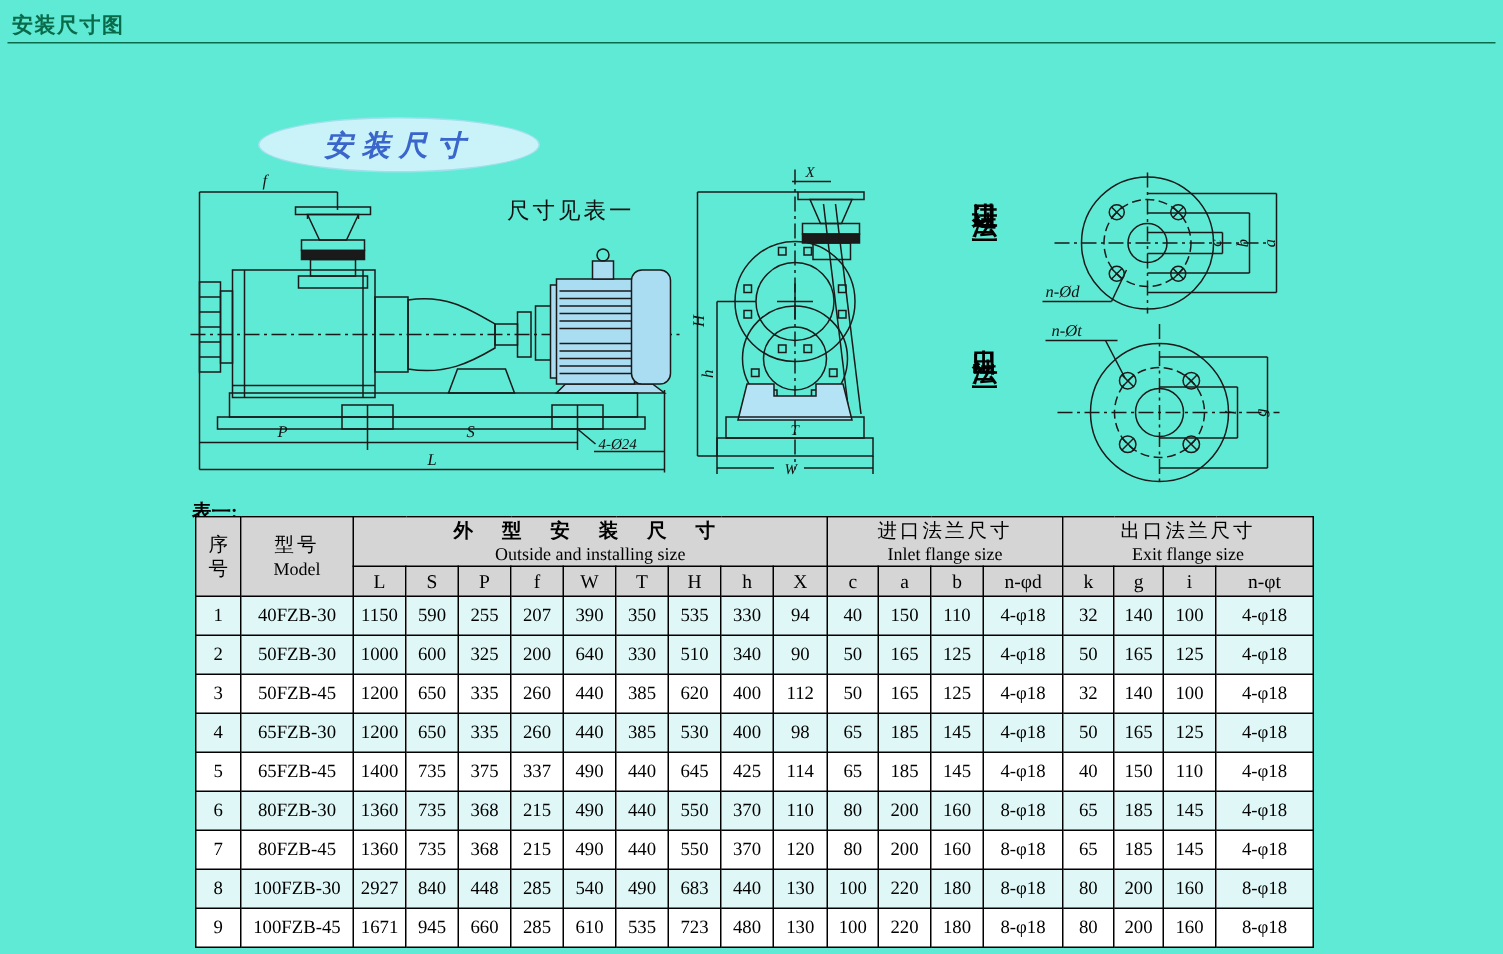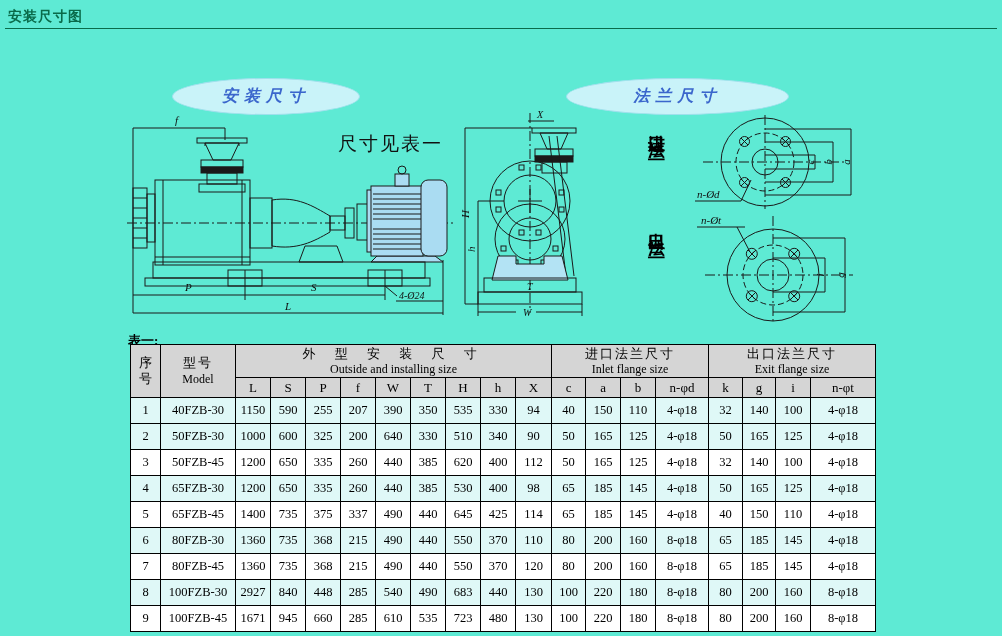--- a/index.html
+++ b/index.html
@@ -18,27 +18,27 @@
     border-top:1px solid #0a6b4a;
   }
   .oval{
     position:absolute;height:35px;border-radius:50%;
     background:#c9f3f9;border:1px solid #9fe0ec;
     display:flex;align-items:center;justify-content:center;
   }
   .oval-left{left:172px;top:78px;width:186px;}
   .oval-right{left:566px;top:78px;width:221px;}
   .oval .label{
-    color:#3a66cc;font-weight:bold;font-size:16px;
+    color:#3a66cc;font-weight:bold;font-size:19px;
     font-style:italic;letter-spacing:6px;
     font-family:"Liberation Serif",serif;
   }
   .note{
     position:absolute;left:338px;top:131px;
-    font-size:19px;letter-spacing:2px;color:#111;
+    font-size:15px;letter-spacing:2px;color:#111;
   }
   .vtext{
     position:absolute;left:645px;width:24px;
     writing-mode:vertical-lr;text-orientation:upright;
     font-weight:bold;font-size:17px;letter-spacing:3px;color:#000;
   }
   .vtext.inlet{top:121px;}
   .vtext.outlet{top:219px;}
   .drawing{position:absolute;}
   .svg-side{left:125px;top:110px;}
@@ -58,39 +58,36 @@
     border-collapse:collapse;table-layout:fixed;background:#fff;
   }
   table.dims th,table.dims td{
     border:1px solid #000;text-align:center;vertical-align:middle;
     padding:0;font-family:"Liberation Serif",serif;overflow:hidden;
   }
   table.dims thead th{background:#d5d5d5;font-weight:normal;}
   tr.h1 th{height:32px;font-size:13px;line-height:1.2;}
   tr.h1 .en{font-size:12px;letter-spacing:0;}
   tr.h1 .zh{letter-spacing:2px;}
-  tr.h1 .zh.spread{letter-spacing:8px;}
+  tr.h1 .zh.spread{letter-spacing:8px;font-weight:bold;}
   tr.h2 th{height:19px;font-size:13px;}
   tbody td{height:25px;font-size:12.5px;}
   tbody tr.shade td{background:#dff8f7;}
   tbody tr.plain td{background:#ffffff;}
 </style>
 </head>
 <body>
 
 <div class="page">
 
   <div class="page-title">安装尺寸图</div>
   <div class="title-rule"></div>
 
   <div class="oval oval-left">
     <span class="label">安装尺寸</span>
-  </div>
-  <div class="oval oval-right">
-    <span class="label">法兰尺寸</span>
   </div>
 
   <div class="note">尺寸见表一</div>
 
   <svg class="drawing svg-side" width="330" height="210" viewBox="0 0 330 210">
     <g stroke="#1a1a1a" stroke-width="1" fill="none">
       <line x1="2" y1="113" x2="328" y2="113" stroke-dasharray="10 3 2 3"></line>
 
       <line x1="8" y1="18" x2="8" y2="203"></line>
       <line x1="8" y1="18" x2="100" y2="18"></line>

